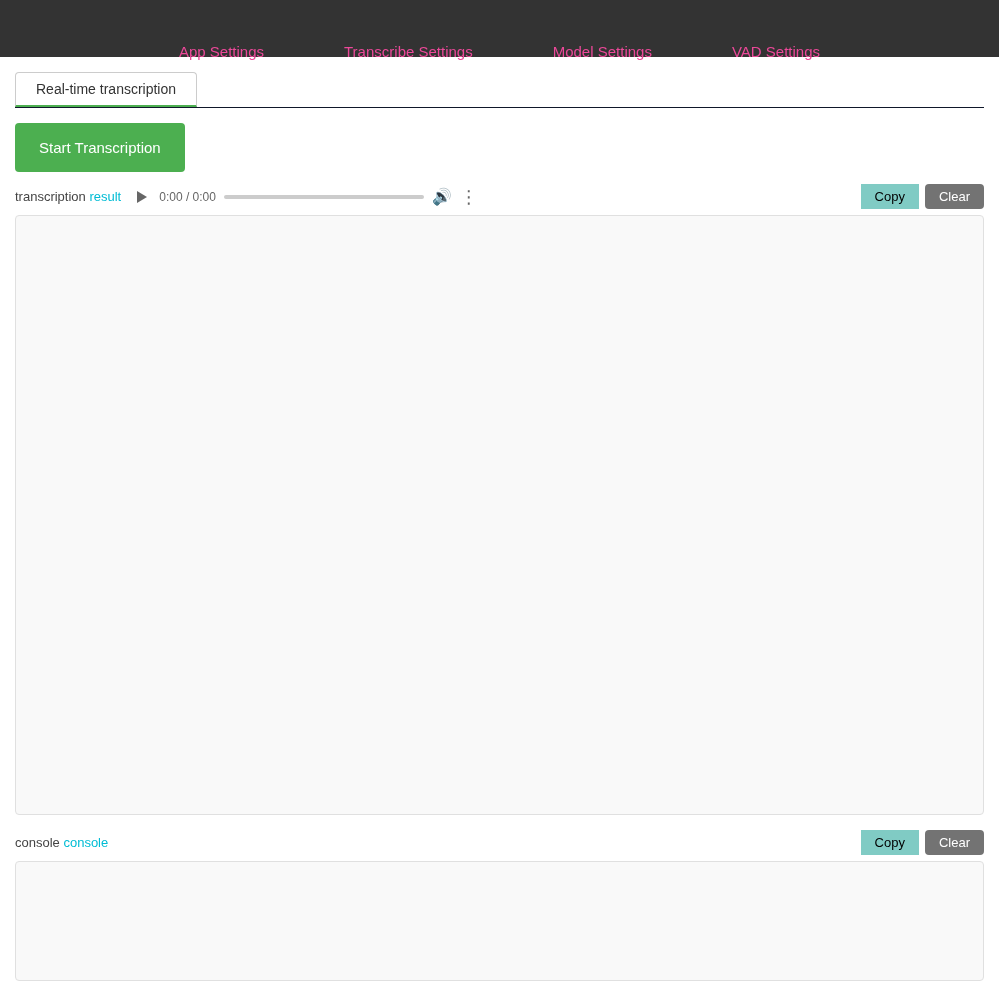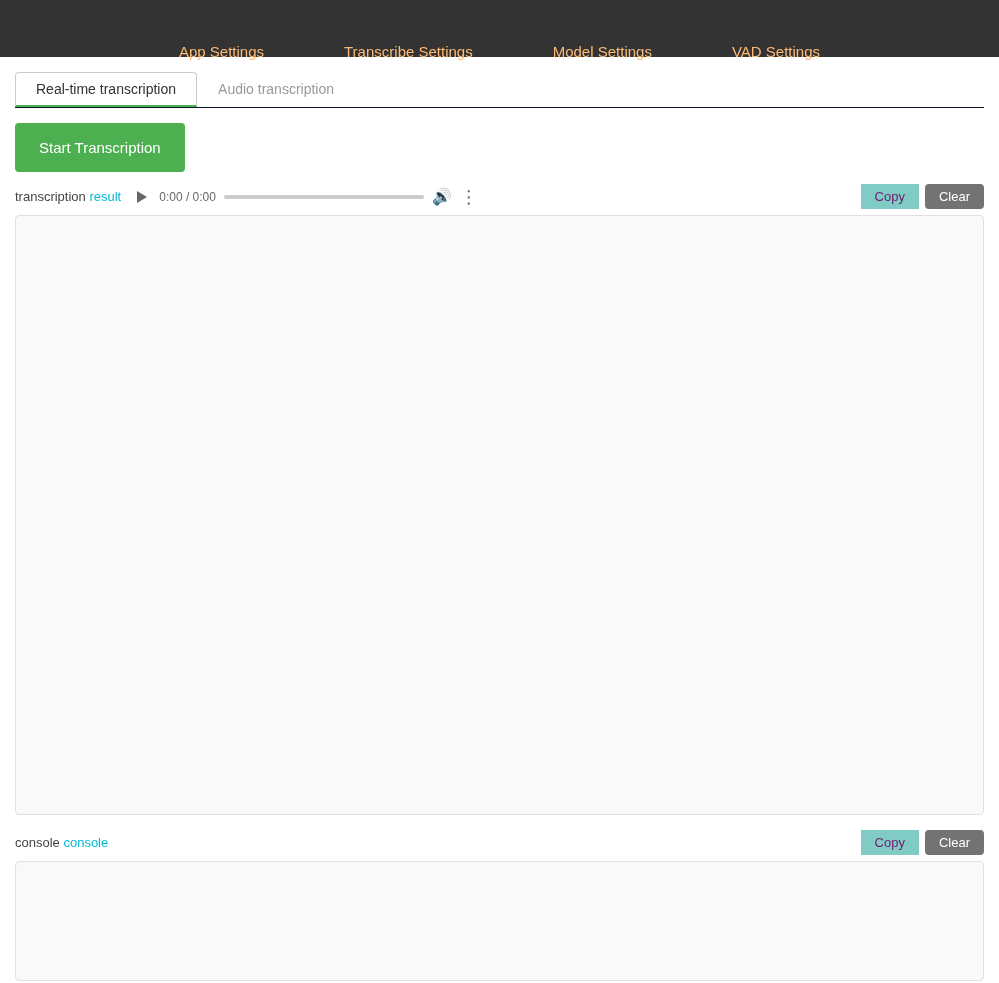--- a/index.html
+++ b/index.html
@@ -20,21 +20,21 @@
     .navbar {
       background: #333333;
       display: flex;
       align-items: center;
       justify-content: center;
       height: 57px;
       gap: 0;
     }
 
     .nav-item {
-      color: #fdba74;
+      color: #ec4899;
       padding: 0 40px;
       font-size: 15px;
       cursor: pointer;
       height: 100%;
       display: flex;
       align-items: center;
       white-space: nowrap;
       margin-top: 46px;
     }
 
@@ -156,21 +156,21 @@
     }
 
     .action-buttons {
       display: flex;
       gap: 6px;
       margin-left: auto;
     }
 
     .copy-btn {
       background: #80cbc4;
-      color: #701a75;
+      color: #000000;
       border: none;
       padding: 5px 14px;
       border-radius: 0;
       cursor: pointer;
       font-size: 13px;
     }
 
     .clear-btn {
       background: #737373;
       color: #fff;
@@ -226,21 +226,20 @@
   <div class="nav-item">Transcribe Settings</div>
   <div class="nav-item">Model Settings</div>
   <div class="nav-item">VAD Settings</div>
 </nav>
 
 <div class="main-content">
 
   
   <div class="tabs">
     <div class="tab active">Real-time transcription</div>
-    <div class="tab inactive">Audio transcription</div>
   </div>
 
   
   <button class="start-btn">Start Transcription</button>
 
   
   <div class="result-row">
     <span class="result-label">
       <span>transcription</span><span class="highlight"> result</span>
     </span>

